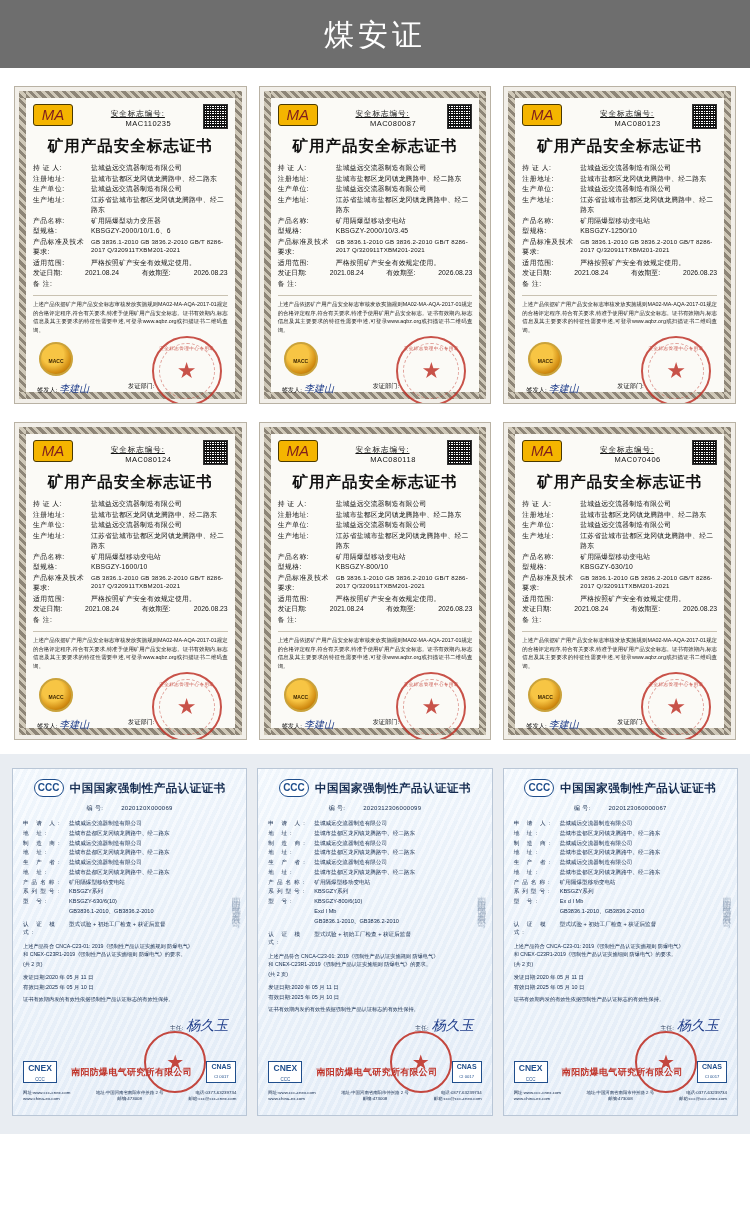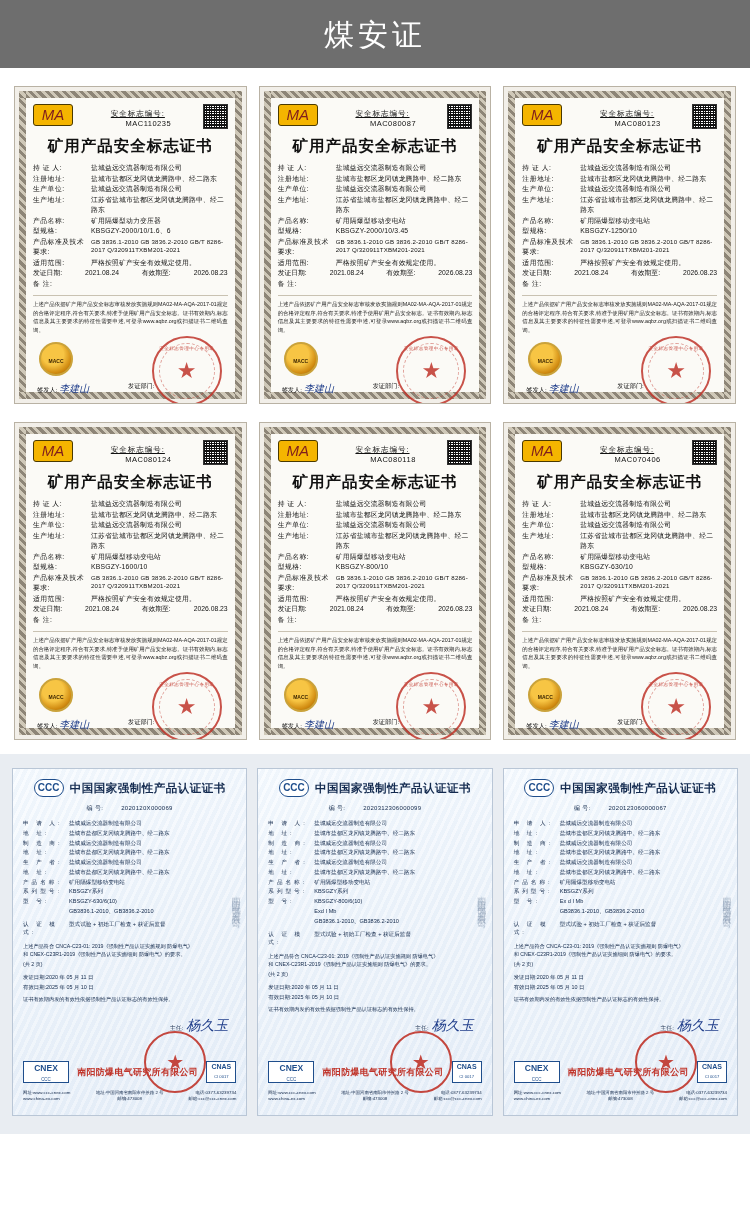--- a/index.html
+++ b/index.html
@@ -279,21 +279,21 @@
   .ccc-stamp .star {
     position: absolute; left: 50%; top: 50%;
     transform: translate(-50%,-50%);
     font-size: 20px; color: #c0352b;
   }
   .ccc-footline {
     position: absolute; left: 0; right: 0; bottom: 26px;
     display: flex; align-items: center; gap: 4px;
   }
   .cnex {
-    width: 46px; height: 22px;
+    width: 34px; height: 22px;
     border: 1px solid #1f4e8c;
     color: #1f4e8c;
     font-size: 8.5px; font-weight: bold;
     text-align: center; line-height: 12px;
     background: #fff;
     flex: 0 0 auto;
   }
   .cnex small { display: block; font-size: 4.5px; font-weight: normal; }
   .org-name {
     flex: 1 1 auto;

